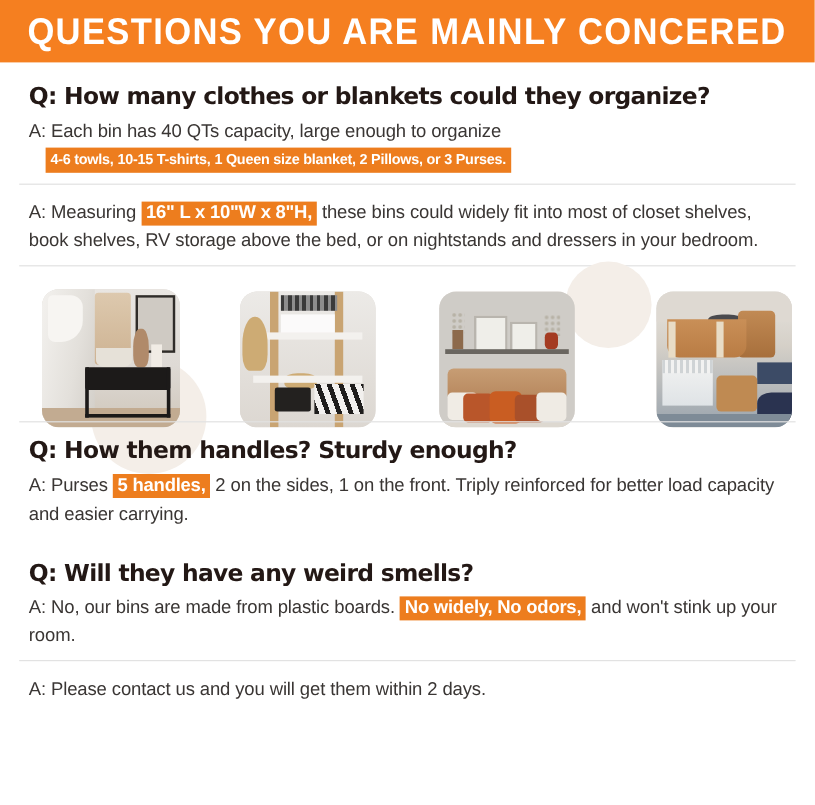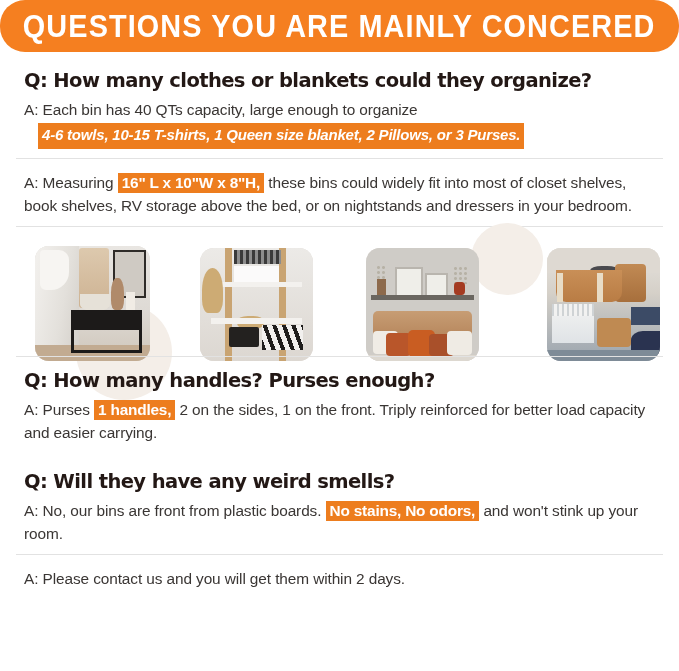--- a/index.html
+++ b/index.html
@@ -17,21 +17,20 @@
   }
 
   
   .banner {
     background: #F57F20;
     height: 52px;
     display: flex;
     align-items: center;
     justify-content: center;
     box-sizing: border-box;
-    border-radius: 25px;
   }
   .banner-title {
     color: #ffffff;
     font-family: "Liberation Sans Narrow", "Liberation Sans", sans-serif;
     font-weight: 700;
     font-size: 31px;
     letter-spacing: 1.2px;
     text-transform: uppercase;
     transform: scaleX(0.93);
     transform-origin: center;
@@ -87,22 +86,21 @@
     font-weight: 700;
     padding: 1px 4px 2px 4px;
     box-decoration-break: clone;
     -webkit-box-decoration-break: clone;
     letter-spacing: -0.2px;
   }
   .hl-line {
     display: inline-block;
     margin-left: 14px;
     margin-top: 2px;
-    font-size: 15px;
-    font-style: italic;
+    font-size: 12px;
   }
 
   
   .media-block {
     position: relative;
     height: 130px;
     margin-top: 2px;
   }
   .media-strip {
     position: relative;
@@ -292,26 +290,26 @@
         <div class="bunk"></div>
           <div class="seat"></div>
           <div class="dk"></div>
         <div class="floor"></div>
       </div>
 
     </div>
   </div>
 
   <div class="qa-after-media">
-    <div class="question">Q: How many handles? Purses enough?</div>
-    <div class="answer"><span>A: Purses </span><span class="hl">1 handles,</span><span> 2 on the sides, 1 on the front. Triply reinforced for better load capacity and easier carrying.</span></div>
+    <div class="question">Q: How them handles? Sturdy enough?</div>
+    <div class="answer"><span>A: Purses </span><span class="hl">5 handles,</span><span> 2 on the sides, 1 on the front. Triply reinforced for better load capacity and easier carrying.</span></div>
   </div>
 
   <div class="qa-block">
     <div class="question">Q: Will they have any weird smells?</div>
-    <div class="answer"><span>A: No, our bins are front from plastic boards. </span><span class="hl">No stains, No odors,</span><span> and won't stink up your room.</span></div>
+    <div class="answer"><span>A: No, our bins are made from plastic boards. </span><span class="hl">No widely, No odors,</span><span> and won't stink up your room.</span></div>
   </div>
 
   <div class="qa-block">
     <div class="answer">A: Please contact us and you will get them within 2 days.</div>
   </div>
 
 </div>
 
 </body></html>

